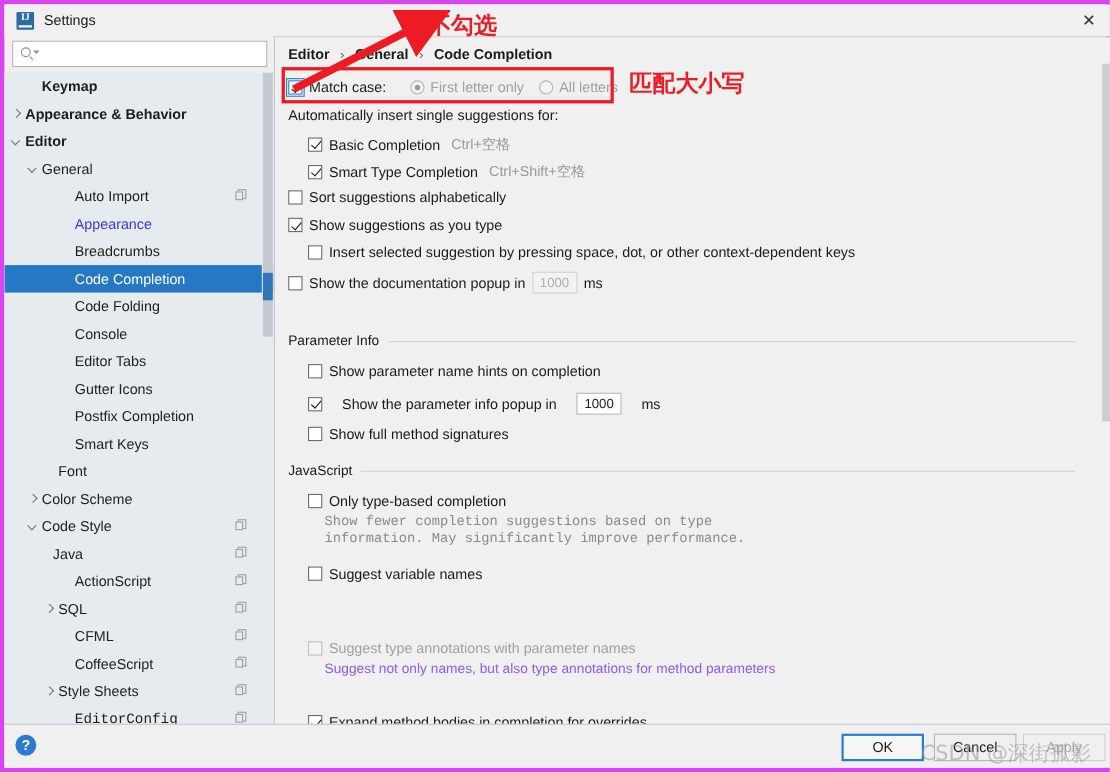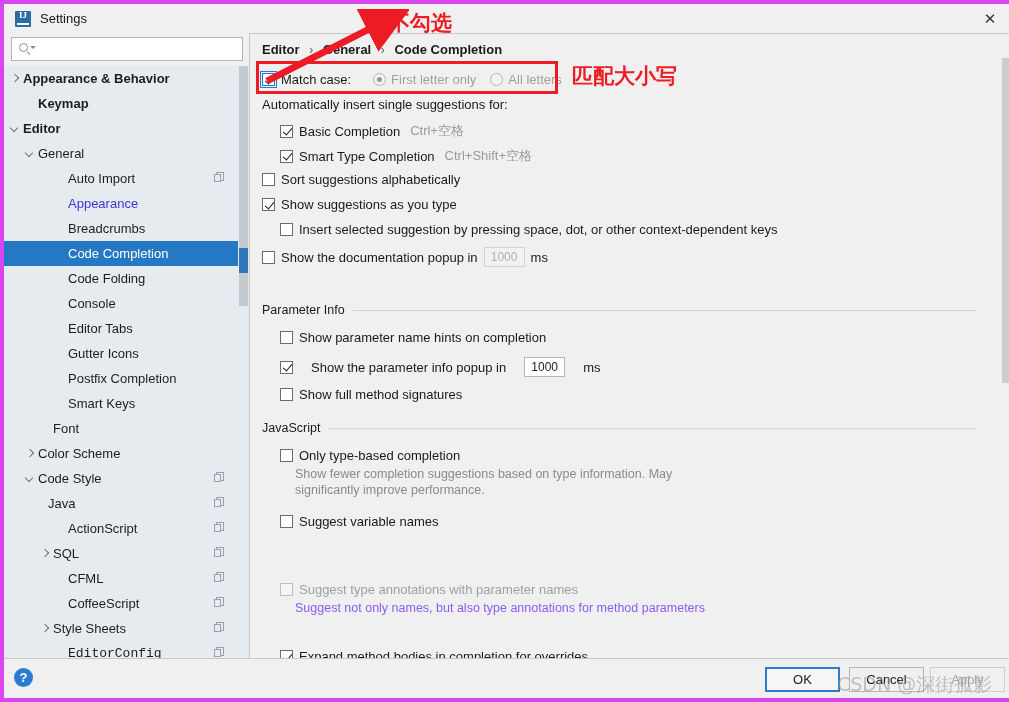--- a/index.html
+++ b/index.html
@@ -327,27 +327,27 @@
     <input class="search-input" type="text" placeholder="" style="">
   </div>
 
   <div class="hdivider-top"></div>
   <div class="vdivider"></div>
 
   <div class="reset-link">Reset</div>
 
   <div class="sidebar">
     <div id="tree-list">
+        <div class="tree-item bold" style="padding-left: 19px;">
+          <span class="twisty"></span>
+          <span>Keymap</span>
+        </div>
         <div class="tree-item bold" style="padding-left: 4px;">
           <span class="twisty right"></span>
           <span>Appearance &amp; Behavior</span>
-        </div>
-        <div class="tree-item bold" style="padding-left: 19px;">
-          <span class="twisty"></span>
-          <span>Keymap</span>
         </div>
         <div class="tree-item bold" style="padding-left: 4px;">
           <span class="twisty down"></span>
           <span>Editor</span>
         </div>
         <div class="tree-item" style="padding-left: 19px;">
           <span class="twisty down"></span>
           <span>General</span>
         </div>
         <div class="tree-item" style="padding-left: 49px;">
@@ -559,21 +559,21 @@
 
     <div class="section" style="left:12px; top:387px;">
       <span class="lbl">JavaScript</span>
       <span class="rule"></span>
     </div>
 
     <div class="row" style="left:30px; top:414px;">
       <div class="cb"></div>
       <span>Only type-based completion</span>
     </div>
-    <div class="desc" style="left:45px; top:432px;">Show fewer completion suggestions based on type information. May significantly improve performance.</div>
+    <div class="desc" style="left:45px; top:432px;font-family:Liberation Mono, monospace;">Show fewer completion suggestions based on type information. May significantly improve performance.</div>
 
     <div class="row" style="left:30px; top:480px;">
       <div class="cb"></div>
       <span>Suggest variable names</span>
     </div>
 
     <div class="row dis" style="left:30px; top:548px;">
       <div class="cb dis"></div>
       <span>Suggest type annotations with parameter names</span>
     </div>

